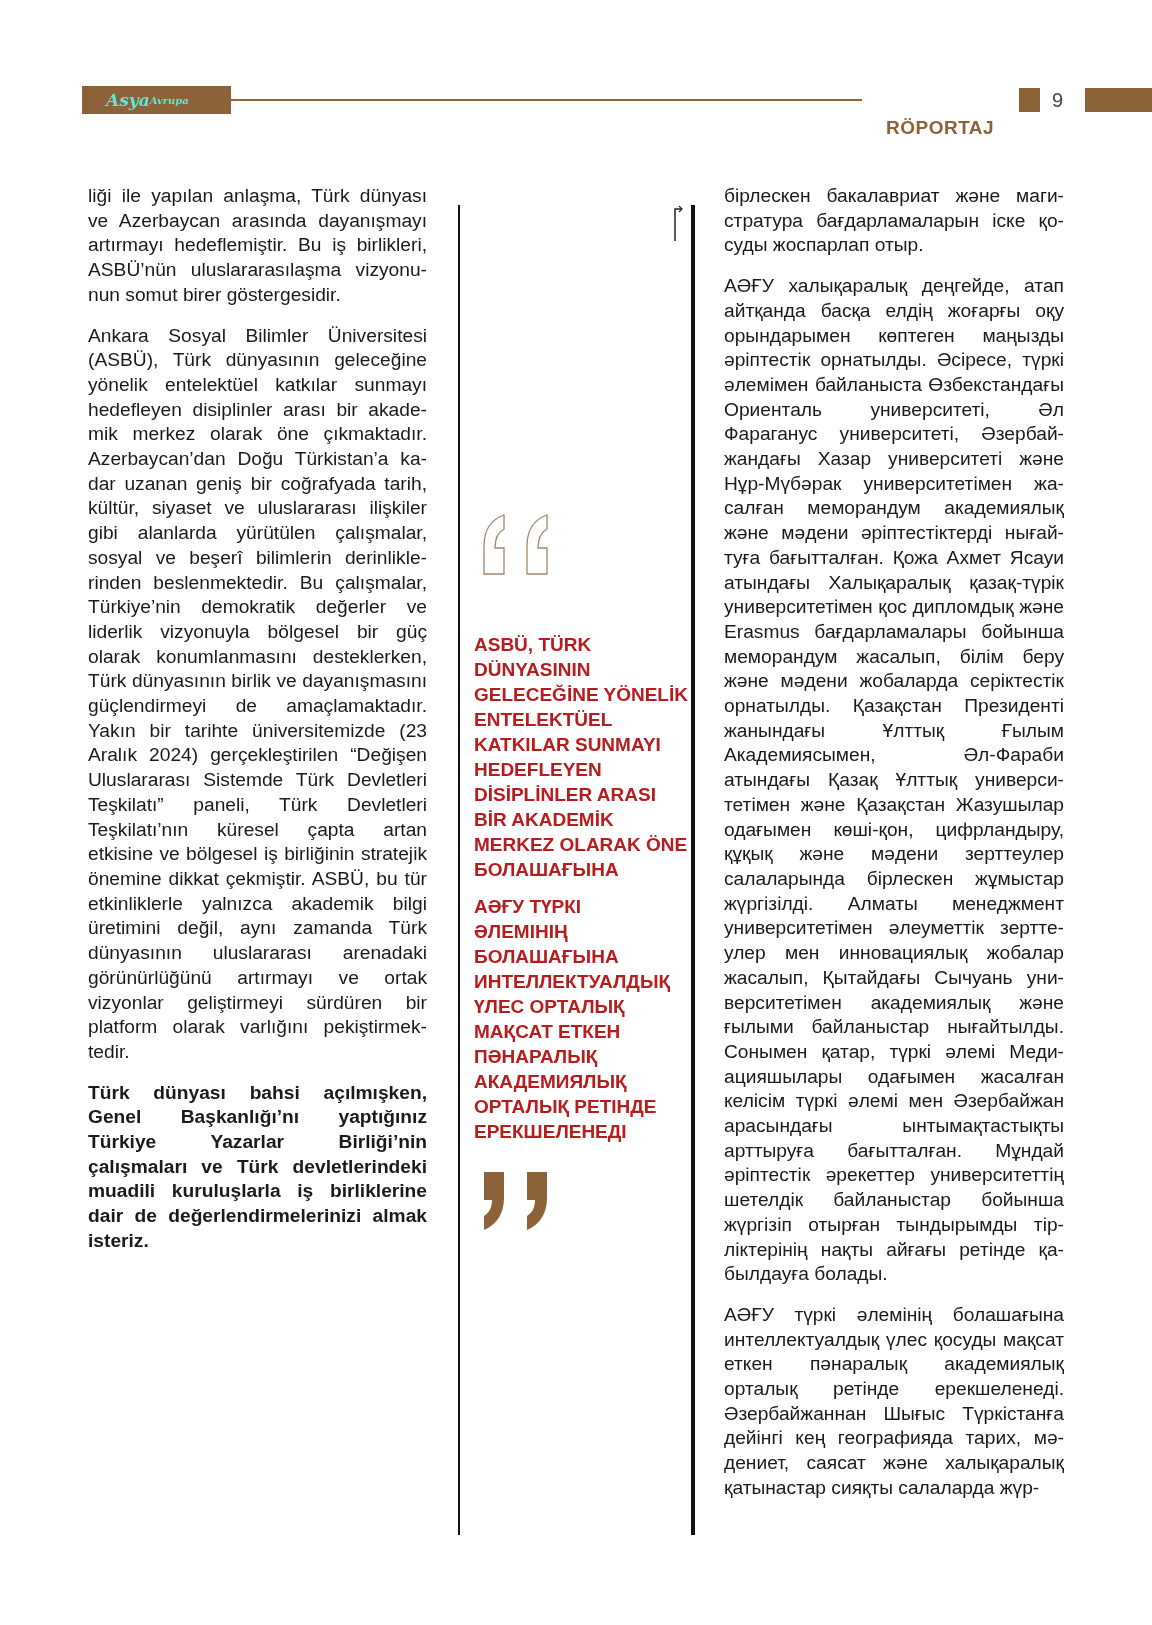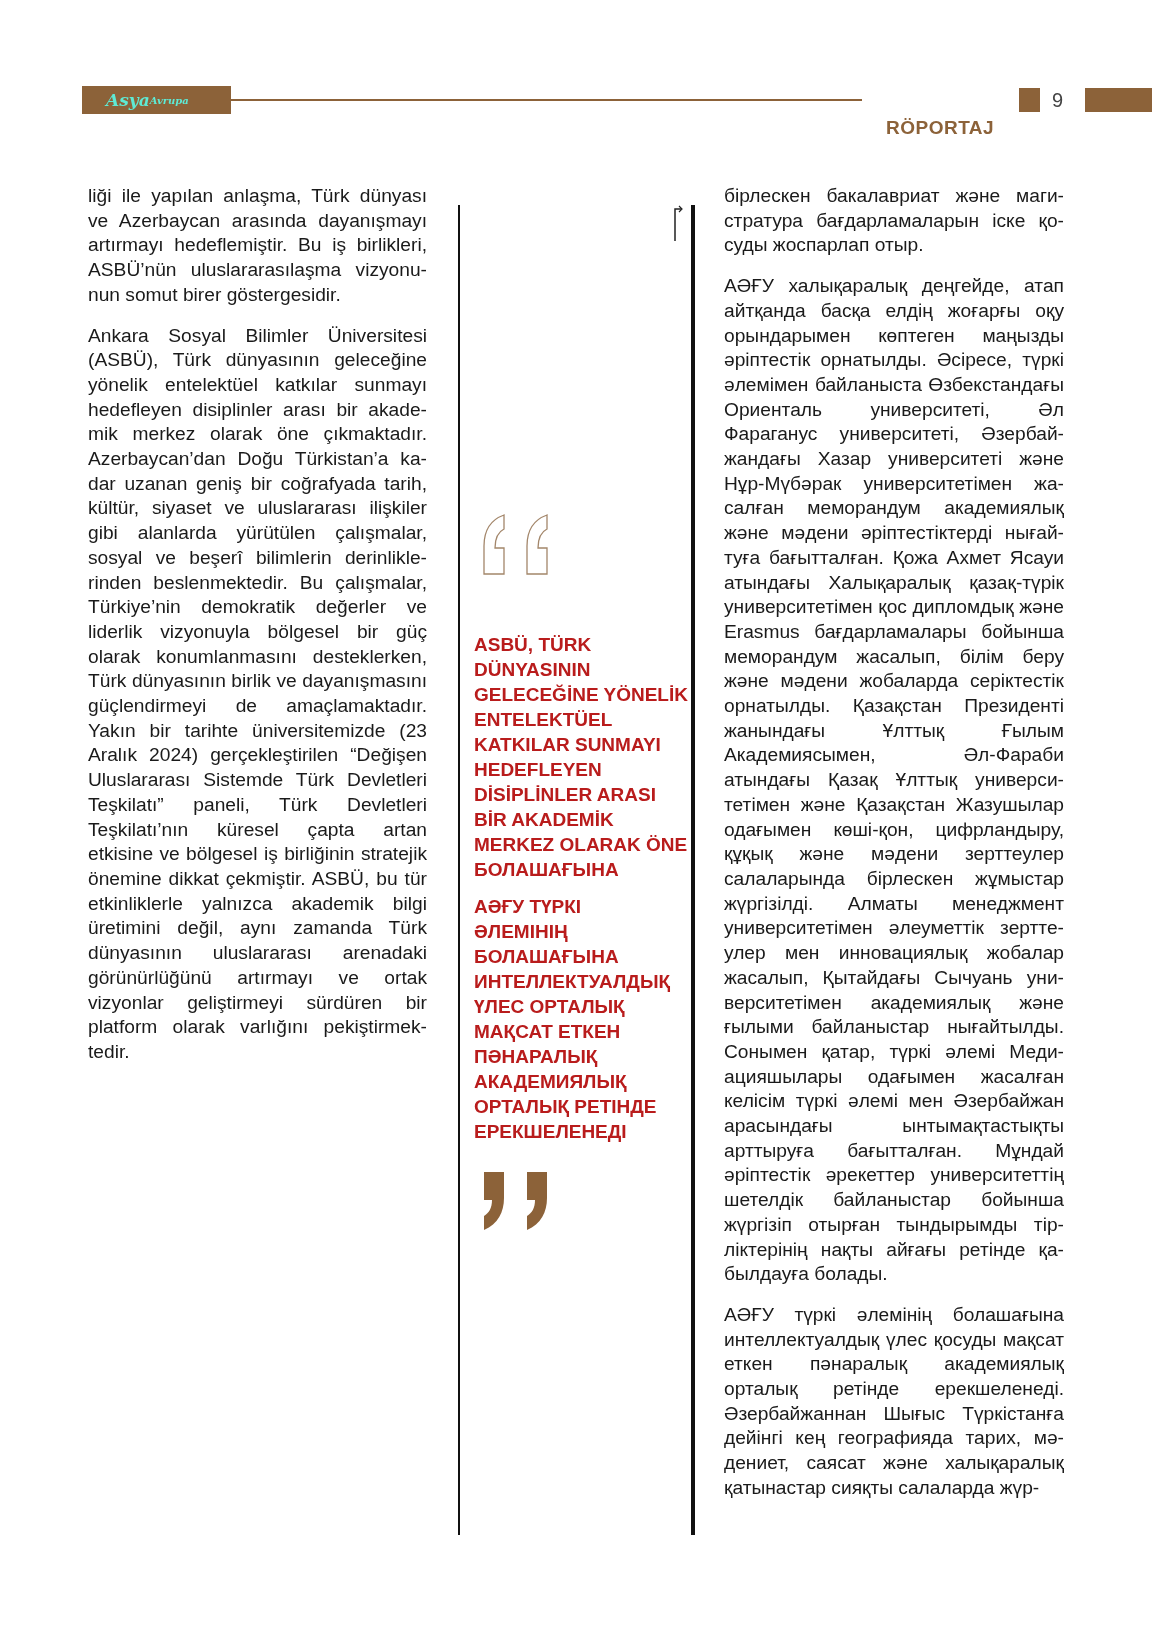--- a/index.html
+++ b/index.html
@@ -61,20 +61,21 @@
 </div>
 <div class="hdr-rule"></div>
 <div class="hdr-section">RÖPORTAJ</div>
 <div class="hdr-block"></div>
 <div class="hdr-page">9</div>
 <div class="hdr-bar"></div>
 
 <div class="col col-left">
   <p>liği ile yapılan anlaşma, Türk dünyası ve Azerbaycan arasında dayanışmayı artırmayı hedeflemiştir. Bu iş birlikleri, ASBÜ’nün uluslararasılaşma vizyonu­nun somut birer göstergesidir.</p>
   <p>Ankara Sosyal Bilimler Üniversitesi (ASBÜ), Türk dünyasının geleceğine yönelik entelektüel katkılar sunmayı hedefleyen disiplinler arası bir akade­mik merkez olarak öne çıkmaktadır. Azerbaycan’dan Doğu Türkistan’a ka­dar uzanan geniş bir coğrafyada tarih, kültür, siyaset ve uluslararası ilişkiler gibi alanlarda yürütülen çalışmalar, sosyal ve beşerî bilimlerin derinlikle­rinden beslenmektedir. Bu çalışmalar, Türkiye’nin demokratik değerler ve liderlik vizyonuyla bölgesel bir güç olarak konumlanmasını desteklerken, Türk dünyasının birlik ve dayanışma­sını güçlendirmeyi de amaçlamakta­dır. Yakın bir tarihte üniversitemiz­de (23 Aralık 2024) gerçekleştirilen “Değişen Uluslararası Sistemde Türk Devletleri Teşkilatı” paneli, Türk Dev­letleri Teşkilatı’nın küresel çapta artan etkisine ve bölgesel iş birliğinin stra­tejik önemine dikkat çekmiştir. ASBÜ, bu tür etkinliklerle yalnızca akademik bilgi üretimini değil, aynı zamanda Türk dünyasının uluslararası arenada­ki görünürlüğünü artırmayı ve ortak vizyonlar geliştirmeyi sürdüren bir platform olarak varlığını pekiştirmek­tedir.</p>
+  <p class="q">Türk dünyası bahsi açılmışken, Genel Başkanlığı’nı yaptığınız Türkiye Ya­zarlar Birliği’nin çalışmaları ve Türk devletlerindeki muadili kuruluşlarla iş birliklerine dair de değerlendir­melerinizi almak isteriz.</p>
 </div>
 
 <div class="rule-left"></div>
 <div class="rule-right"></div>
 <svg class="corner-mark" viewBox="0 0 10 36">
   <path d="M2 36 V4 H8" stroke="#222" stroke-width="1.5" fill="none"></path>
   <path d="M6 1 L9 4 L6 7" stroke="#222" stroke-width="1.2" fill="none"></path>
 </svg>
 
 <svg class="q-open" viewBox="0 0 76 64">

